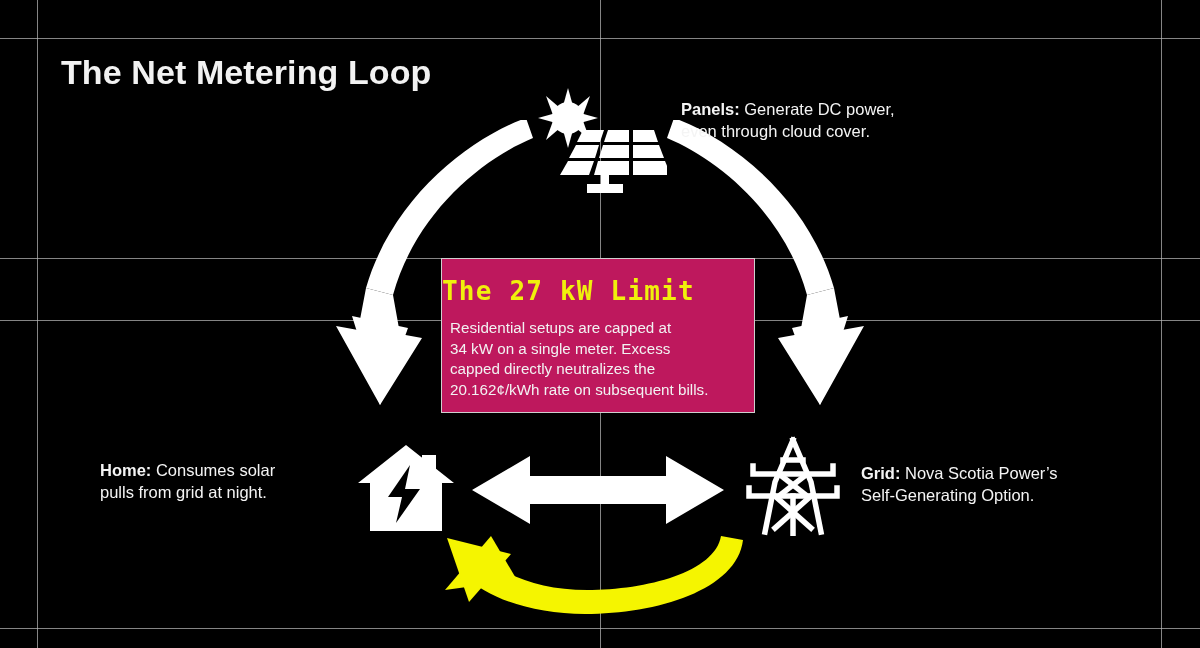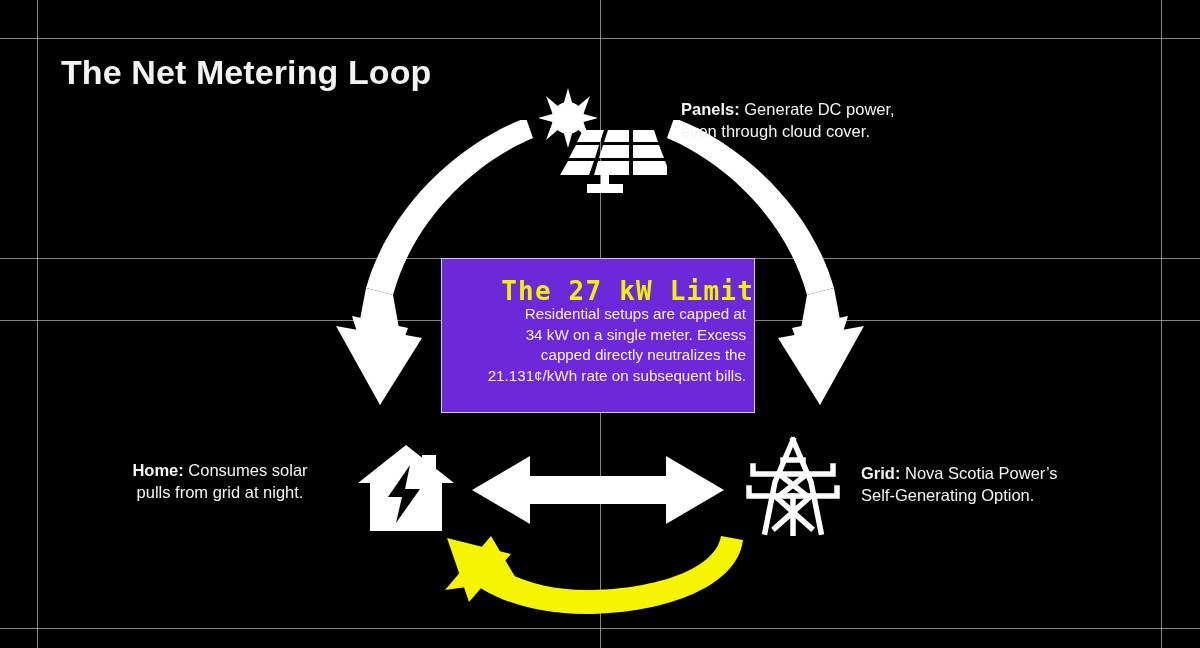--- a/index.html
+++ b/index.html
@@ -43,45 +43,45 @@
   .anno {
     position: absolute;
     color: #f4f4f4;
     font-size: 16.5px;
     line-height: 1.33;
   }
   .anno b { font-weight: 700; }
 
   #anno-panels { left: 681px; top: 99px; width: 300px; text-align: left; }
   #anno-grid   { left: 861px; top: 463px; width: 310px; text-align: left; }
-  #anno-home   { left: 100px; top: 460px; width: 240px; text-align: center; }
+  #anno-home   { left: 100px; top: 460px; width: 240px; text-align: left; }
 
   
   #callout {
     position: absolute;
     left: 441px;
     top: 258px;
     width: 314px;
     height: 155px;
     border: 1.6px solid #cfcfcf;
-    background: #6d28d9;
+    background: #be185d;
     box-sizing: border-box;
-    text-align: right;
+    text-align: left;
   }
   #callout-heading {
     margin-top: 19px;
     font-family: "DejaVu Sans Mono", "Liberation Mono", monospace;
     font-size: 26px;
     font-weight: 700;
     color: #f0f00c;
     letter-spacing: 1.2px;
     line-height: 1;
   }
   #callout-body {
-    margin-top: 0;
+    margin-top: 14px;
     padding: 0 8px;
     font-size: 15.2px;
     line-height: 1.36;
     color: #f2f2f2;
     font-weight: 500;
   }
 
   
   .icon-wrap { position: absolute; }
   #icon-solar { left: 527px; top: 86px;  width: 140px; height: 110px; }
@@ -211,21 +211,21 @@
       </g>
     </svg>
   </div>
 
   <div id="callout">
     <div id="callout-heading">The 27 kW Limit</div>
     <div id="callout-body">
       <div>Residential setups are capped at</div>
       <div>34 kW on a single meter. Excess</div>
       <div>capped directly neutralizes the</div>
-      <div>21.131¢/kWh rate on subsequent bills.</div>
+      <div>20.162¢/kWh rate on subsequent bills.</div>
     </div>
   </div>
 
   <div class="anno" id="anno-grid">
     <div><b>Grid:</b><span> Nova Scotia Power’s</span></div>
     <div>Self-Generating Option.</div>
   </div>
 
   <div class="anno" id="anno-panels">
     <div><b>Panels:</b><span> Generate DC power,</span></div>

